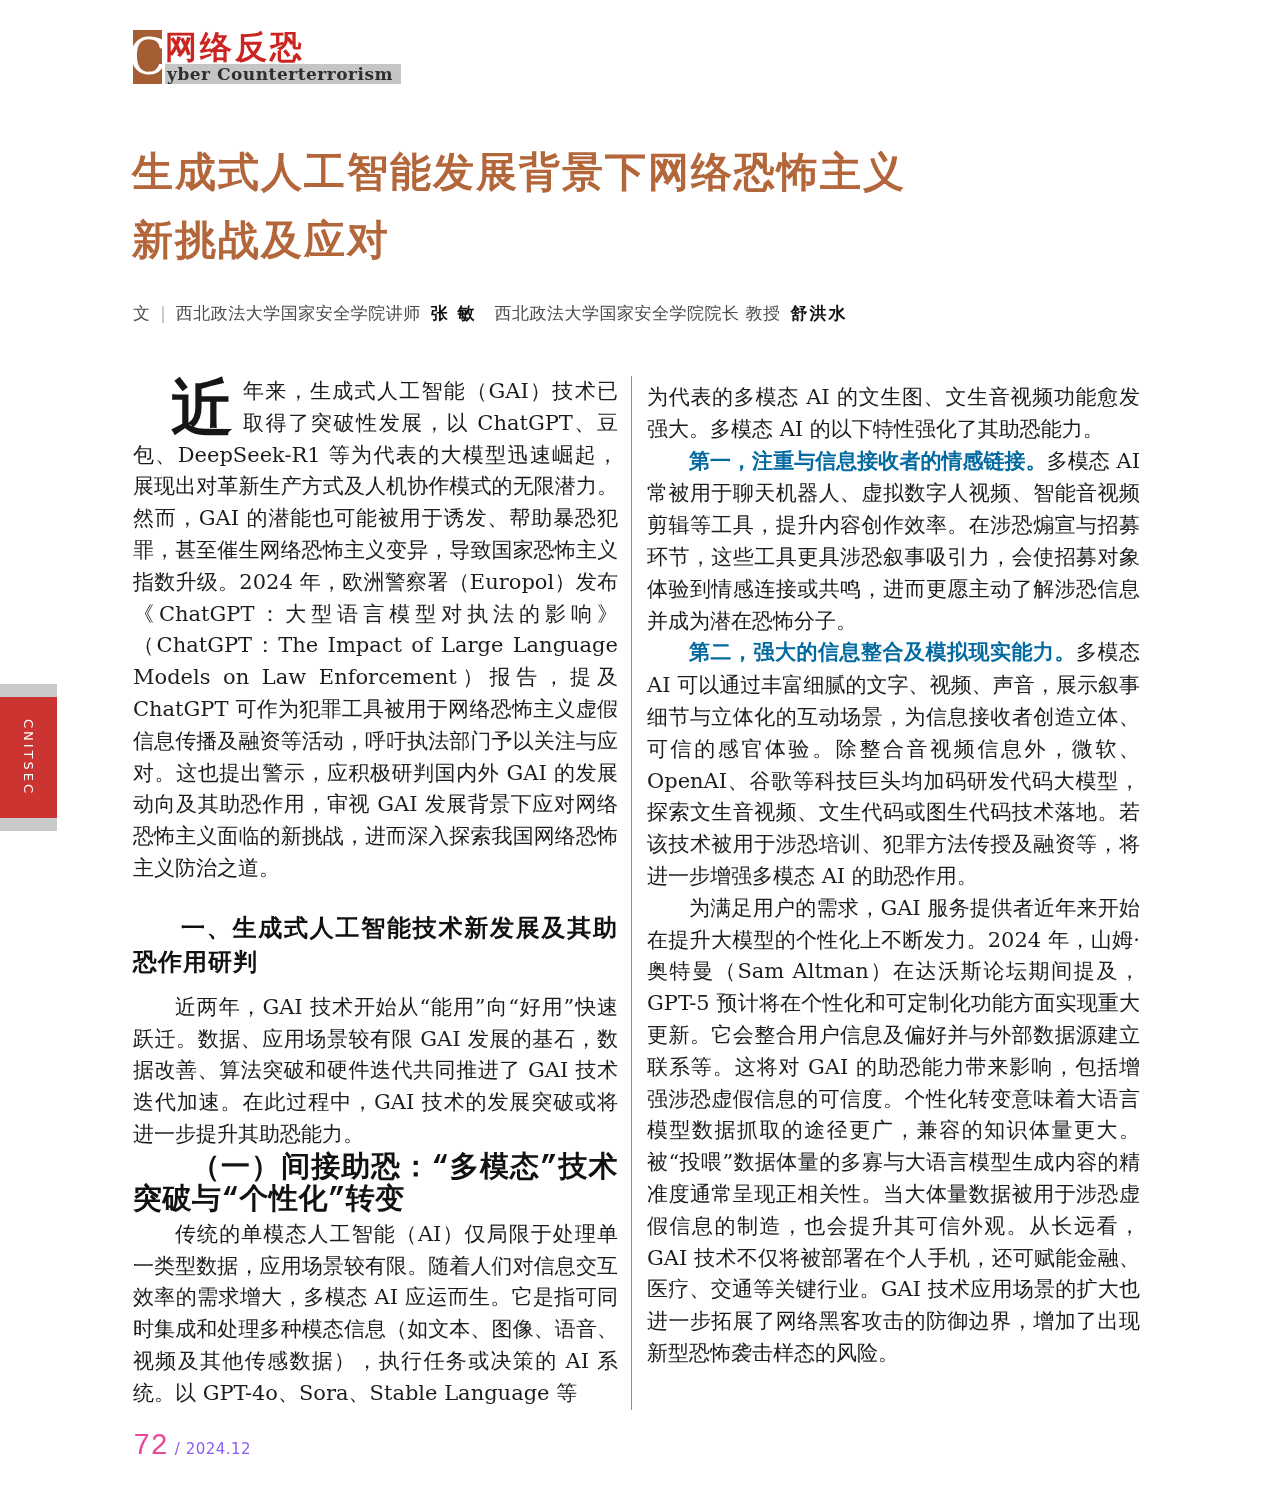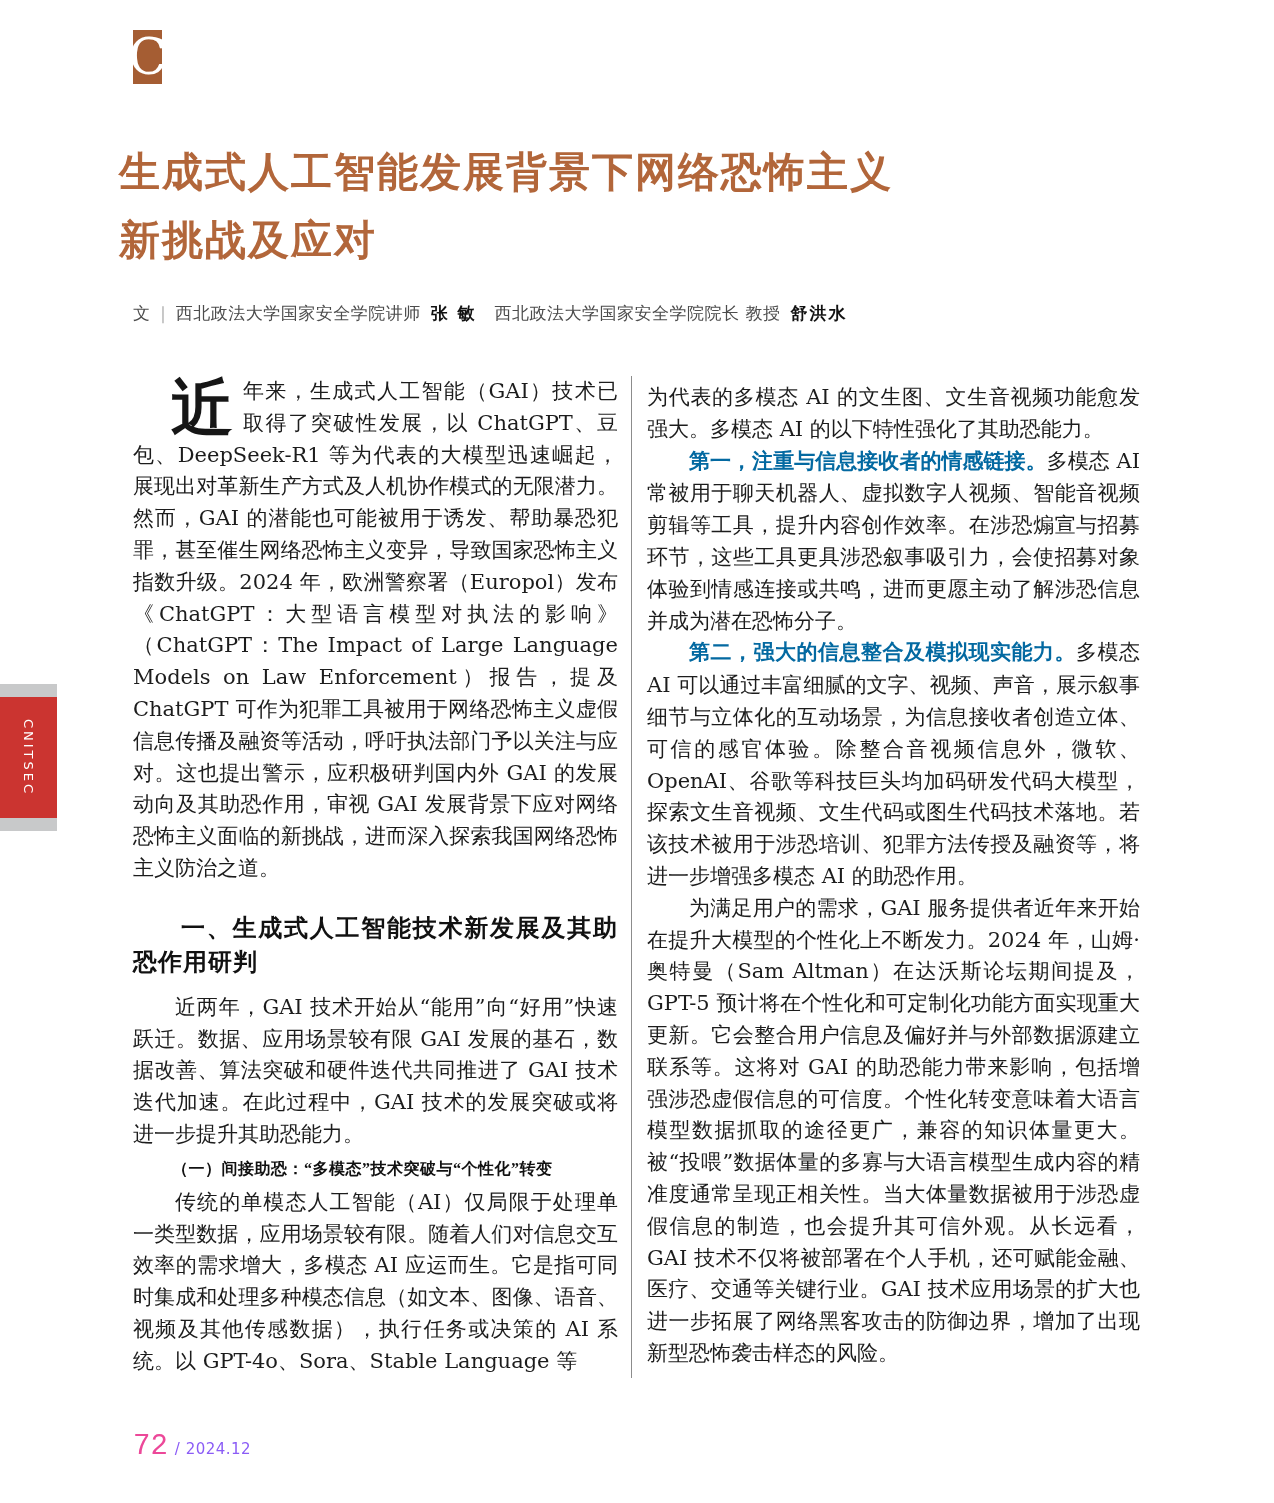--- a/index.html
+++ b/index.html
@@ -32,21 +32,21 @@
     font-weight:bold;font-size:32px;line-height:34px;letter-spacing:3px;
   }
   .logo-en{
     background:#c5c5c5;color:#2e2e2e;width:fit-content;
     font-family:"DejaVu Serif","Liberation Serif",serif;font-weight:bold;
     font-size:17px;line-height:20px;padding:0 8px 0 2px;letter-spacing:0.5px;
   }
 
   
   .title{
-    position:absolute;left:119px;top:138px;margin:0;
+    position:absolute;left:132px;top:138px;margin:0;
     color:#b2663a;font-family:"DejaVu Sans","Liberation Sans",sans-serif;
     font-weight:bold;font-size:41px;line-height:68px;letter-spacing:2px;
   }
   .title span{display:block;}
   .byline{
     position:absolute;left:133px;top:302px;
     font-family:"DejaVu Sans","Liberation Sans",sans-serif;
     font-size:17px;color:#4c4c4c;letter-spacing:0.5px;
   }
   .byline .sep{color:#9a9a9a;margin:0 4px;}
@@ -60,23 +60,23 @@
   .divider{width:1px;align-self:stretch;background:#8c8c8c;margin-left:13px;}
   .col-right{flex:1;margin-left:15px;margin-top:6px;}
   .col p{margin:0;}
   .indent{text-indent:2em;}
   .col h2{
     font-family:"DejaVu Sans","Liberation Sans",sans-serif;color:#111;
     font-size:24px;line-height:34px;font-weight:bold;
     margin:26px 0 13px;text-indent:2em;letter-spacing:1px;
   }
   .col h3{
-    font-family:Liberation Serif, serif;color:#111;
-    font-size:16px;line-height:32px;font-weight:bold;
-    margin:2px 7px;text-indent:2em;letter-spacing:0.5px;
+    font-family:Liberation Mono, monospace;color:#111;
+    font-size:29px;line-height:32px;font-weight:bold;
+    margin:2px 0;text-indent:2em;letter-spacing:0.5px;
   }
   .lead{font-family:Liberation Mono, monospace;color:#0369a1;}
   .dropcap{
     float:left;font-size:62px;line-height:58px;font-weight:bold;
     margin:3px 10px 0 38px;font-family:"DejaVu Serif","Liberation Serif",serif;color:#161616;
   }
 
   
   .footer{position:absolute;left:133px;top:1430px;display:flex;align-items:baseline;}
   .pagenum{font-family:Liberation Mono, monospace;font-size:29px;color:#ec4899;}
@@ -91,20 +91,24 @@
     <div class="gray-strip"></div>
     <div class="red-tab">
       <span>CNITSEC</span>
     </div>
     <div class="gray-strip"></div>
   </div>
 
   <header class="masthead">
     <div class="logo-c-box">
       <span>C</span>
+    </div>
+    <div class="logo-right">
+      <div class="logo-cn">网络反恐</div>
+      <div class="logo-en">yber Counterterrorism</div>
     </div>
   </header>
 
   <h1 class="title">
     <span>生成式人工智能发展背景下网络恐怖主义</span>
     <span>新挑战及应对</span>
   </h1>
 
   <div class="byline">
     <span>文</span><span class="sep">｜</span><span>西北政法大学国家安全学院讲师</span><b>张 敏</b><span>西北政法大学国家安全学院院长 教授</span><b>舒洪水</b>

